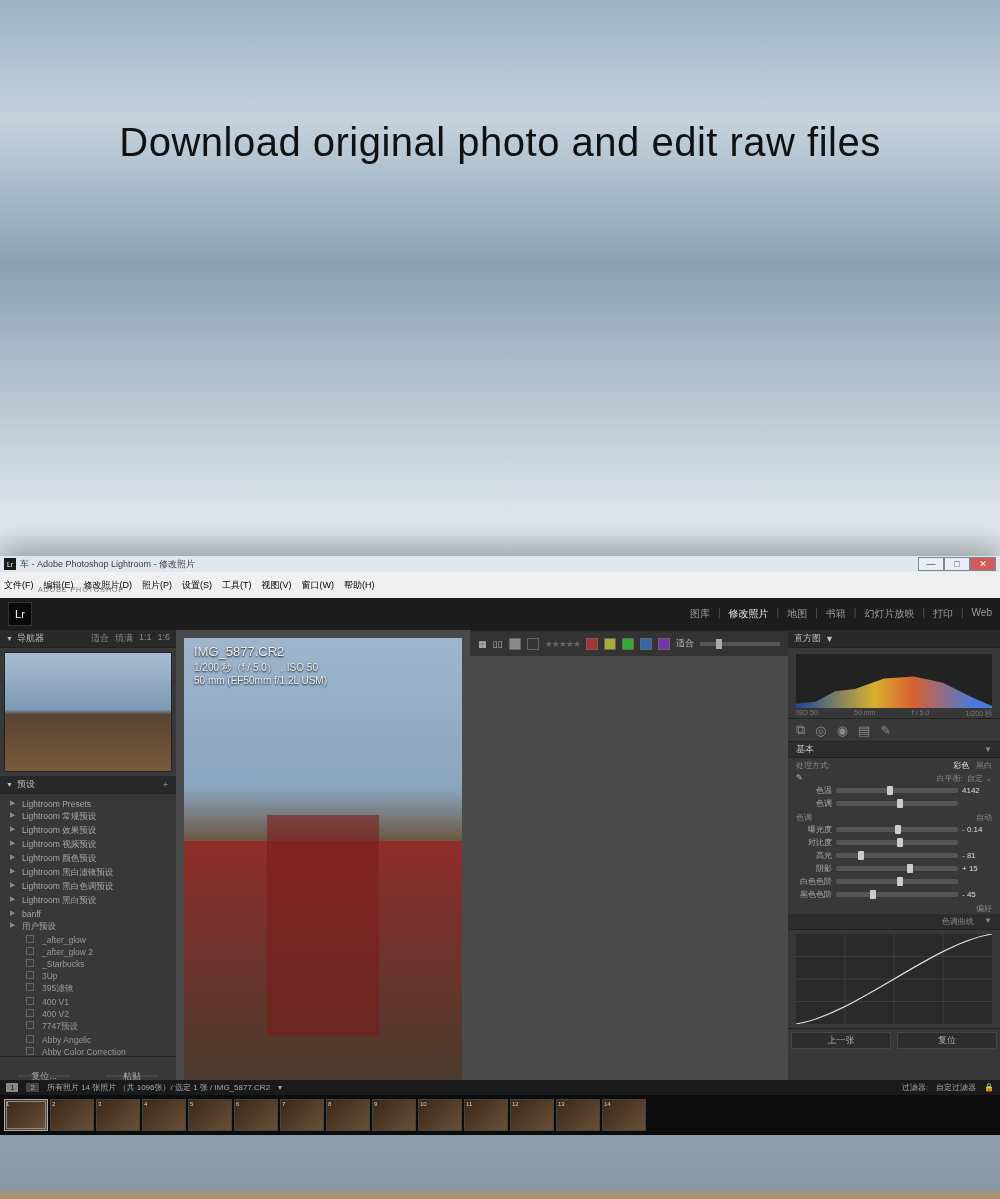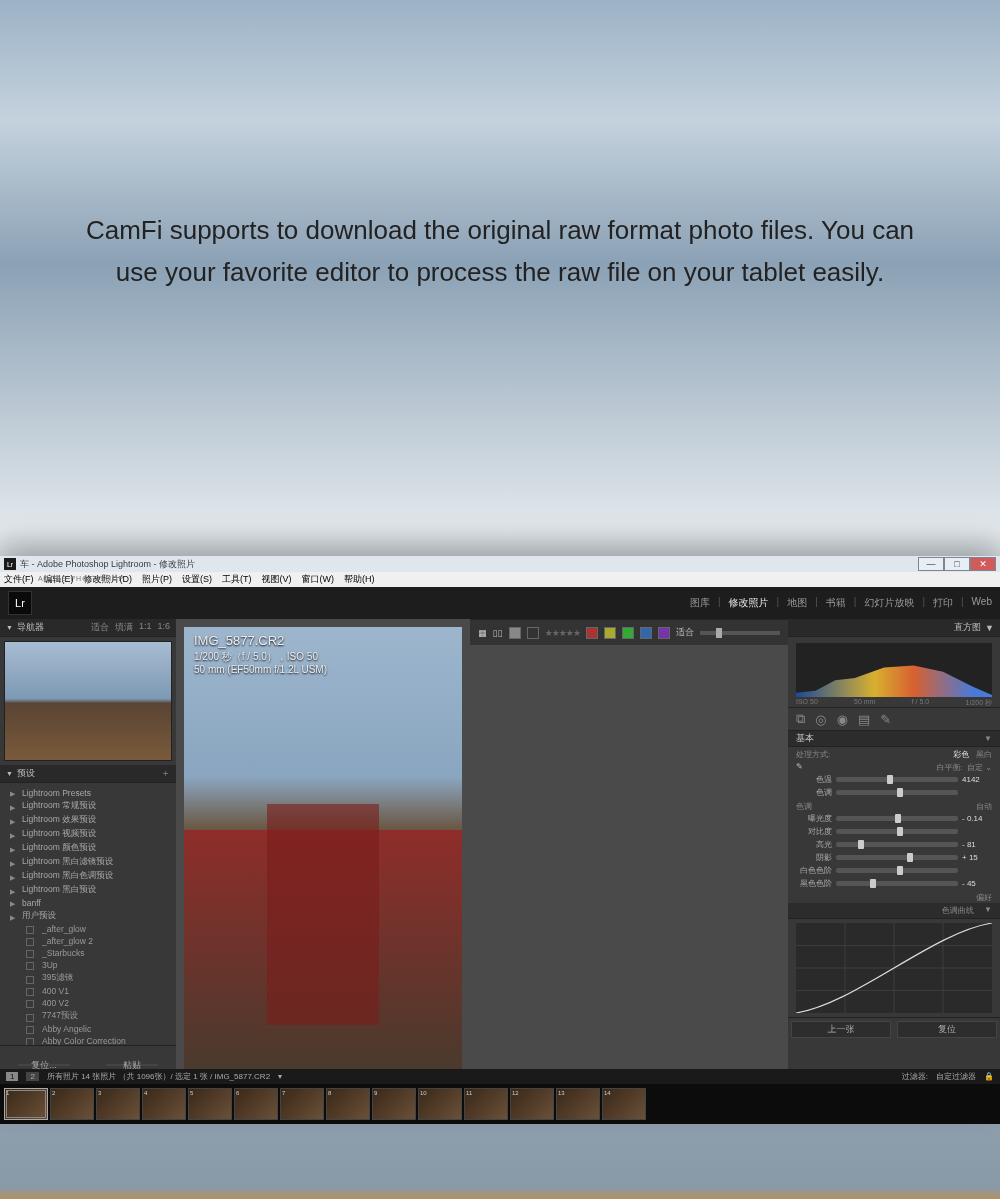--- a/index.html
+++ b/index.html
@@ -13,21 +13,21 @@
   .hero p { margin-top: 90px; font-size: 26px; line-height: 1.6; color: #222; font-weight: 300; padding: 0 30px; }
 
   .app { position: absolute; left: 0; right: 0; top: 556px; height: 558px; background:#2f2f2f; font-size: 9px; color:#bbb; box-shadow: 0 -10px 30px rgba(0,0,0,.3); }
   
   .titlebar { height: 16px; background:#dfe6ee; display:flex; align-items:center; padding:7px 4px; color:#3a3a3a; font-size:9px; }
   .titlebar .lricon { width:12px; height:12px; background:#1a1a1a; color:#fff; font-size:7px; display:flex; align-items:center; justify-content:center; margin-right:4px;}
   .titlebar .wincontrols { margin-left:auto; display:flex; gap:0;}
   .titlebar .wc { width:26px; height:14px; border:1px solid #7a8896; display:flex; align-items:center; justify-content:center; background:#e9eef4;}
   .wc.close { background:#d25a5a; color:#fff;}
   
-  .menubar { height:15px; background:#f0f0f0; display:flex; align-items:center; gap:10px; padding:0 4px; color:#000; font-size:9px;}
+  .menubar { height:26px; background:#f0f0f0; display:flex; align-items:center; gap:10px; padding:0 4px; color:#000; font-size:9px;}
   .menubar span { white-space:nowrap; }
   
   .identity { height:32px; background:#1d1d1d; display:flex; align-items:center; padding:0 8px; }
   .identity .lr-logo { width:24px; height:24px; background:#0a0a0a; color:#fff; display:flex; align-items:center; justify-content:center; font-size:11px; border:1px solid #333;}
   .identity .brand { margin-left:6px; line-height:1.05;}
   .identity .brand .small { font-size:7px; color:#777; letter-spacing:1px;}
   .identity .brand .big { font-size:13px; color:#ccc; letter-spacing:2px;margin-top:36px;}
   .identity .modules { margin-left:auto; display:flex; gap:8px; font-size:10px; color:#9a9a9a;}
   .identity .modules span.sep { color:#555;}
   .identity .modules .active { color:#e8e8e8;}
@@ -36,21 +36,21 @@
   .panel-l { width:176px; background:#383838; display:flex; flex-direction:column;}
   .panel-r { width:212px; background:#383838; display:flex; flex-direction:column;}
   .center { flex:1; background:#4a4a4a; position:relative; display:flex; flex-direction:row;}
   .panel-head { height:18px; background:#292929; display:flex; align-items:center; padding:0 6px; font-size:9px; color:#bbb; border-bottom:1px solid #222;}
   .panel-head .tri { margin-right:4px; font-size:7px;}
   .panel-head .right { margin-left:auto; display:flex; gap:6px; color:#888;}
   .nav-thumb { height:128px; padding:4px; }
   .nav-thumb .img { width:100%; height:100%; background:linear-gradient(180deg,#a8bcd2 0%, #7d99b4 48%, #5a4434 52%, #7a5a3a 100%); border:1px solid #222;}
   .preset-head { height:18px; }
   .preset-list { flex:1; overflow:hidden; padding:4px 6px; }
-  .preset-list .item { display:flex; align-items:flex-end; gap:4px; padding:1px 0 1px 4px; color:#a8a8a8; font-size:8.5px; white-space:nowrap;}
+  .preset-list .item { display:flex; align-items:flex-start; gap:4px; padding:1px 0 1px 4px; color:#a8a8a8; font-size:8.5px; white-space:nowrap;}
   .preset-list .item .arrow { color:#888; font-size:7px; width:8px;}
   .preset-list .sub { padding-left:20px; color:#999;}
   .preset-list .sub .sq { display:inline-block; width:8px; height:8px; border:1px solid #666; margin-right:4px; vertical-align:middle;}
   .bottombtns { height:24px; display:flex; border-top:1px solid #222;}
   .bottombtns div { flex:1; background:#2d2d2d; margin:18px; display:flex; align-items:center; justify-content:center; font-size:9px; color:#aaa; border:1px solid #444;}
   
   .canvas { flex:1; margin:8px 8px 0 8px; background:linear-gradient(180deg,#9db6ce 0%, #8aa5bf 34%, #6a5540 46%, #8f2d2a 42%, #4a3a2d 100%); position:relative; overflow:hidden;}
   .canvas::before{ content:""; position:absolute; left:30%; top:40%; width:40%; height:50%; background:#7a1d1a; opacity:.6; }
   .canvas .overlay { position:absolute; left:10px; top:6px; color:#eee; font-size:10px; text-shadow:0 1px 2px #000; line-height:1.3;}
   .canvas .overlay .fn { font-size:13px; }
@@ -88,21 +88,21 @@
   
   .filmstrip { height:40px; background:#0c0c0c; display:flex; align-items:center; padding:0 4px; gap:2px; overflow:hidden;}
   .fthumb { width:44px; height:32px; background:linear-gradient(135deg,#3a2818,#6a5038); border:1px solid #444; position:relative; flex-shrink:0;}
   .fthumb.sel { border:1px solid #aaa; outline:1px solid #888; outline-offset:-3px;}
   .fthumb .nm { position:absolute; left:1px; top:1px; font-size:6px; color:#ccc;}
 </style>
 </head>
 <body>
 
 <div class="hero">
-  <p>CamFi supports to download the original raw format photo files. You can use your favorite editor to process the raw file on your tablet easily.</p>
+  <h1>Download original photo and edit raw files</h1>
 </div>
 
 <div class="app">
 
   <div class="titlebar">
     <div class="lricon">Lr</div>
     <span>车 - Adobe Photoshop Lightroom - 修改照片</span>
     <div class="wincontrols">
       <div class="wc">—</div>
       <div class="wc">□</div>
@@ -214,21 +214,21 @@
         <span class="sw" style="background:#36a"></span>
         <span class="sw" style="background:#73a"></span>
         <span style="margin-left:auto">适合</span>
         <span style="width:80px;height:4px;background:#555;display:inline-block;position:relative">
             <span style="position:absolute;left:20%;top:-3px;width:6px;height:10px;background:#aaa"></span>
           </span>
       </div>
     </div>
 
     <div class="panel-r">
-      <div class="panel-head" style="justify-content:flex-end">
+      <div class="panel-head" style="justify-content:flex-start">
         <span>直方图</span>
         <span style="margin-left:4px">▼</span>
       </div>
       <div class="histo">
         <div class="hchart"></div>
         <div class="labels" id="histolabels">
             <span>ISO 50</span>
             <span>50 mm</span>
             <span>f / 5.0</span>
             <span>1/200 秒</span>

